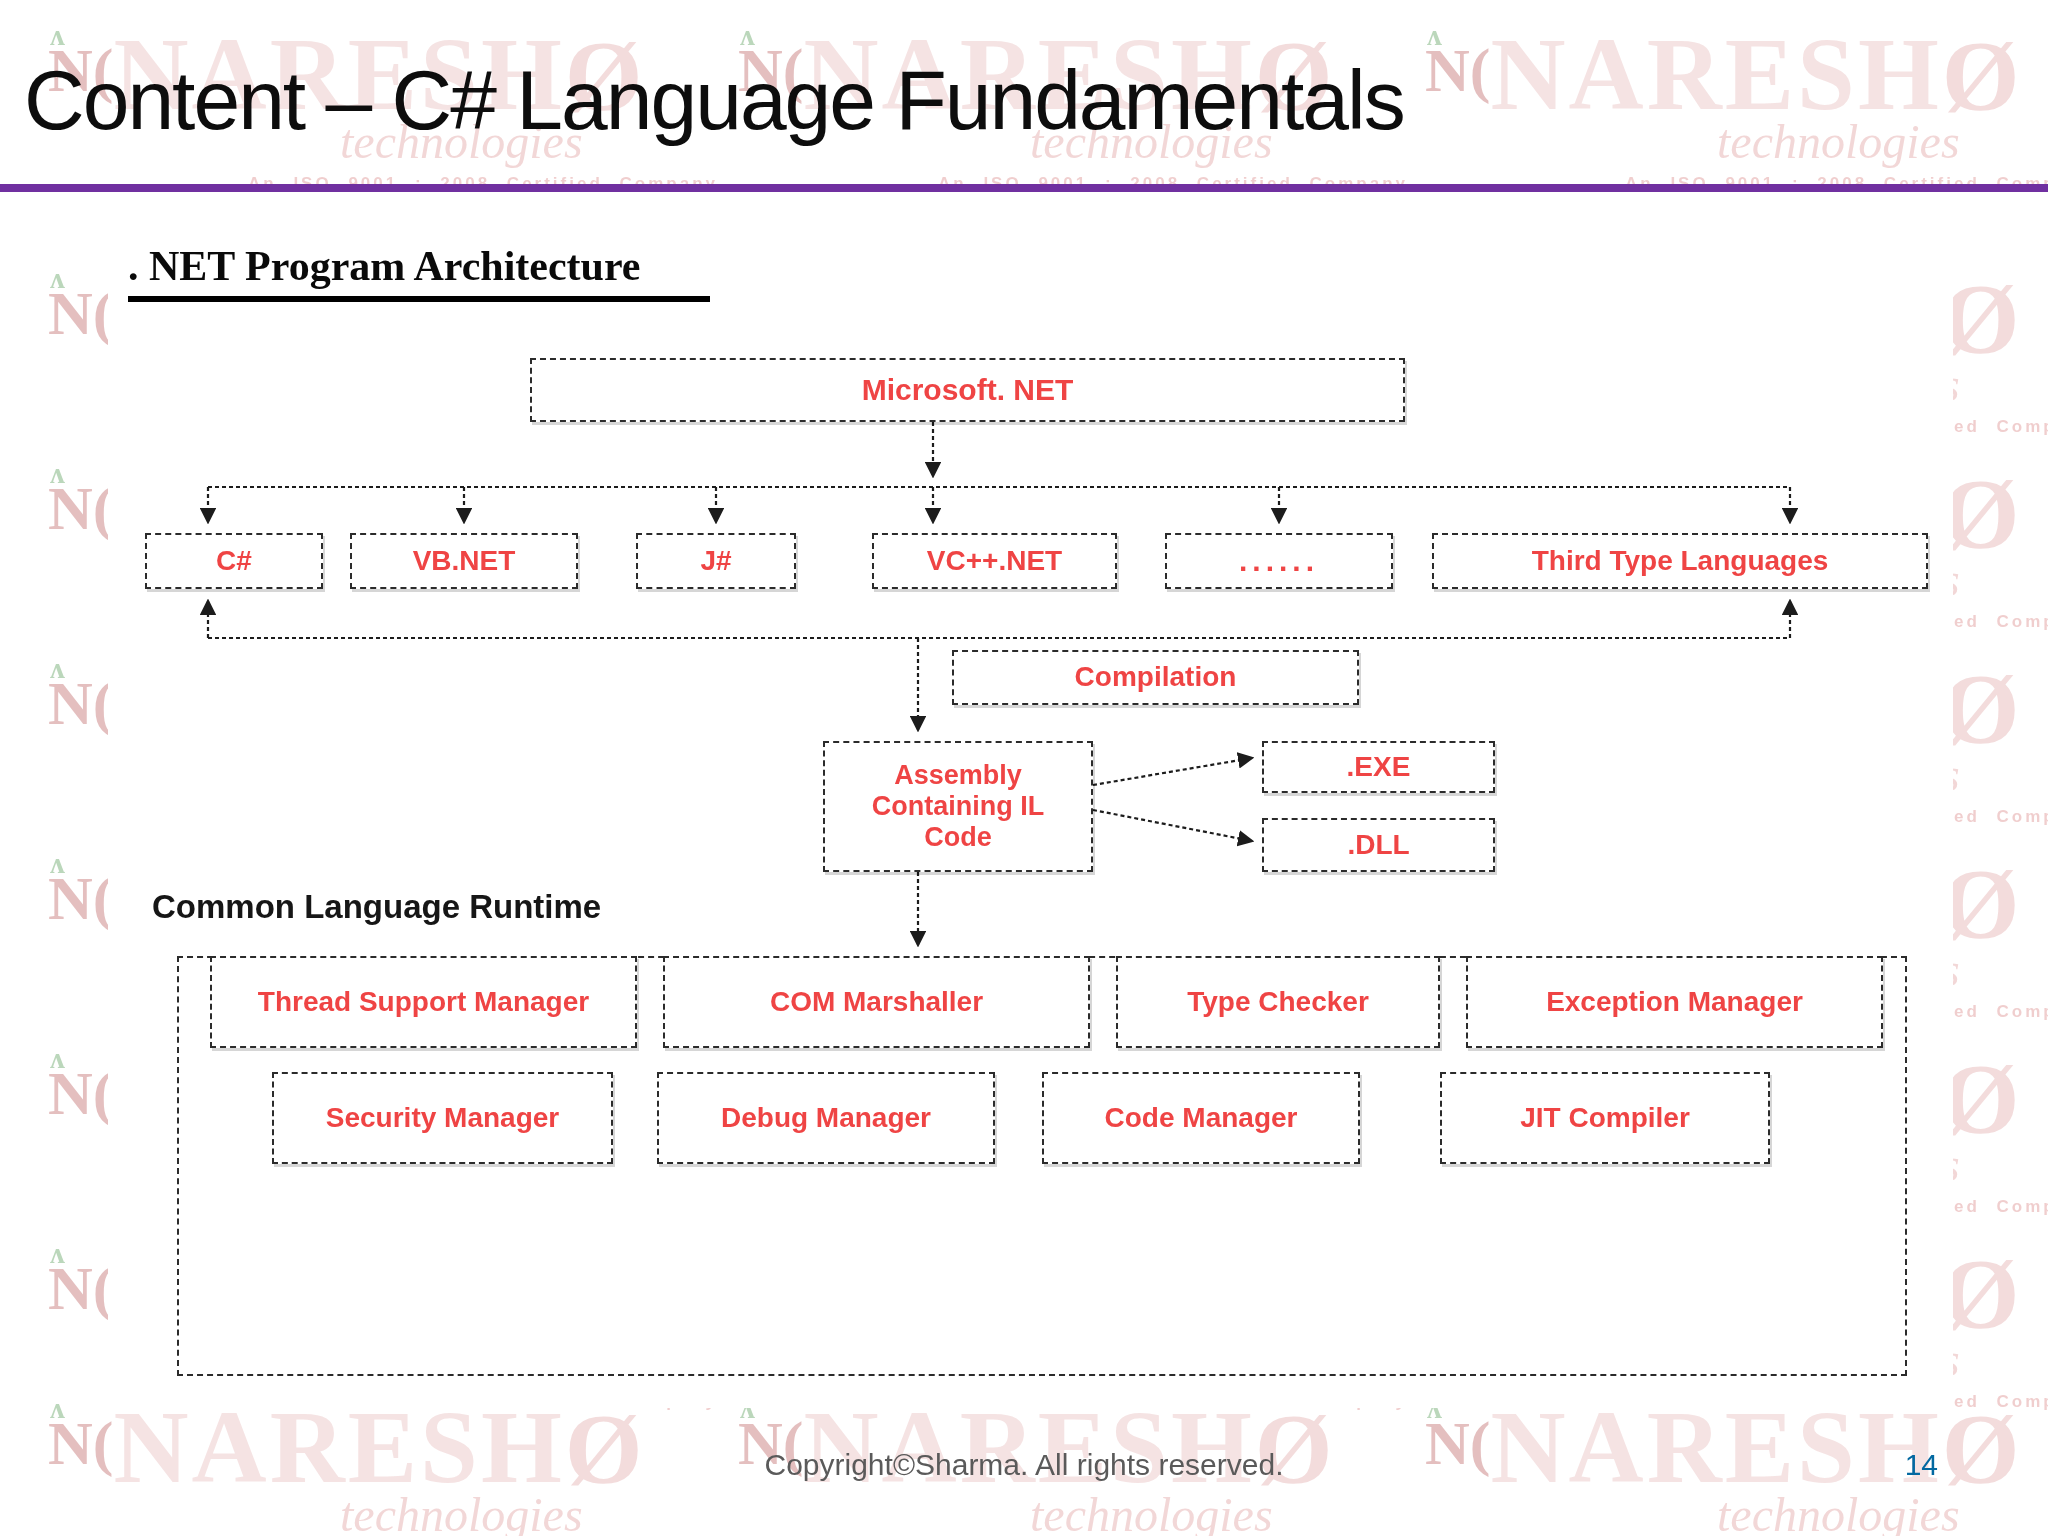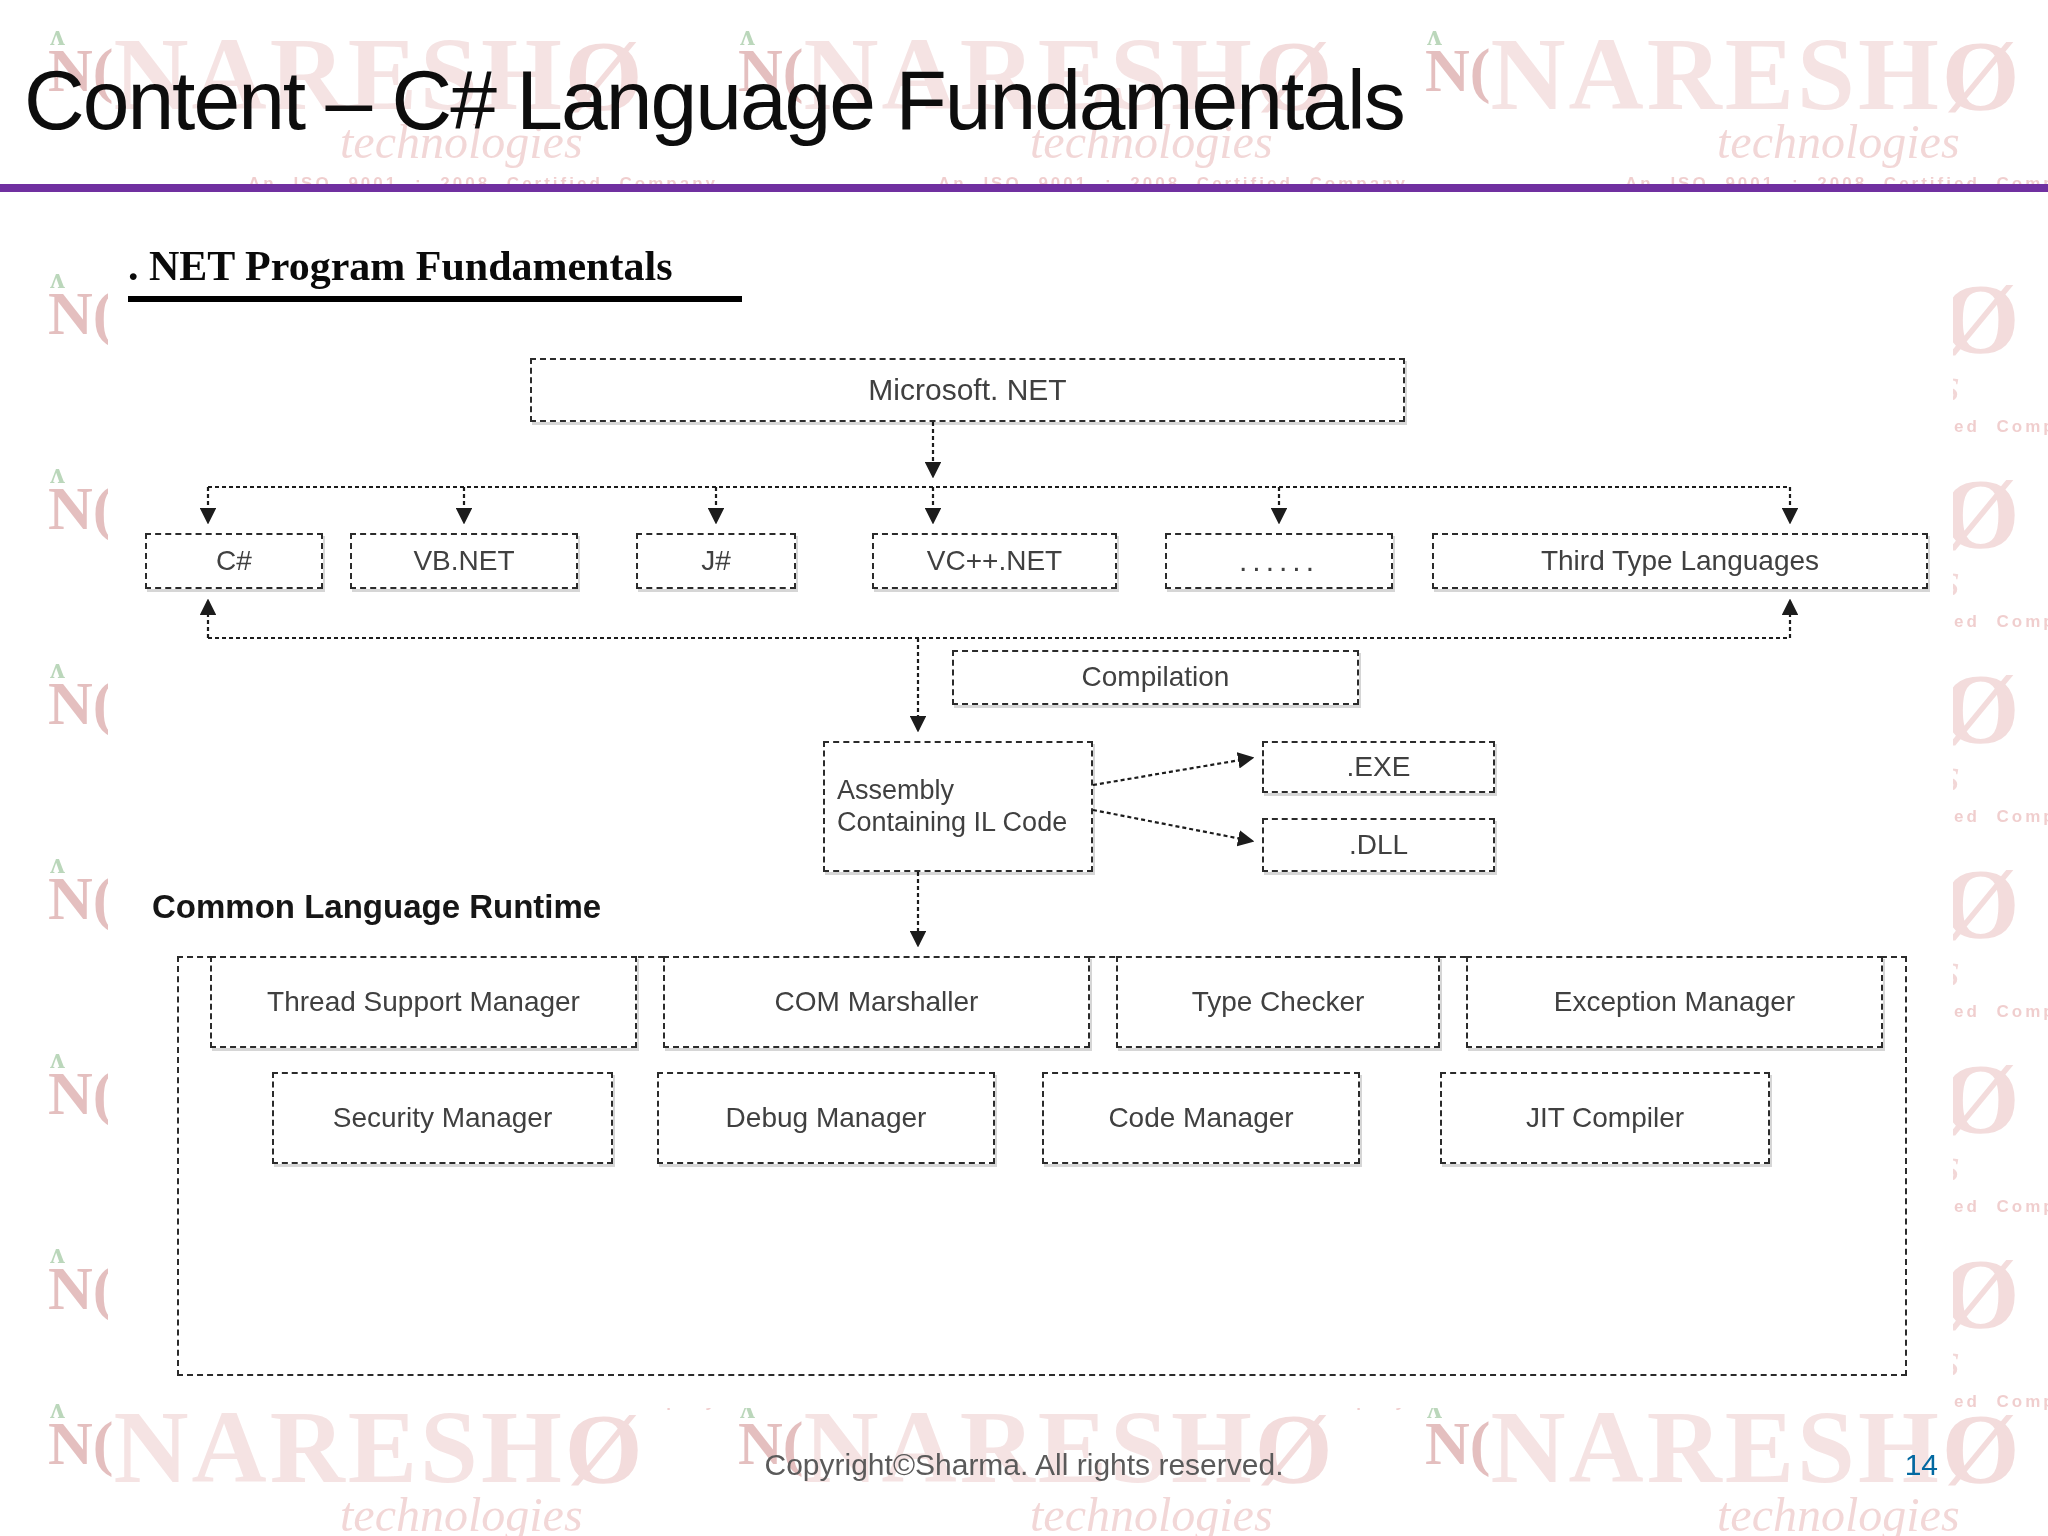--- a/index.html
+++ b/index.html
@@ -31,21 +31,21 @@
   
   #panel{position:absolute;left:108px;top:228px;width:1845px;height:1180px;background:#ffffff;
          z-index:2;}
   #heading{position:absolute;left:20px;top:14px;font-family:"Liberation Serif",serif;
            font-weight:700;font-size:42px;color:#0a0a0a;border-bottom:6px solid #000;
            padding:0 70px 6px 0;display:inline-block;}
   #connectors{position:absolute;inset:0;width:1845px;height:1180px;}
 
   .dbox{position:absolute;box-sizing:border-box;background:#fff;border:2px dashed #2b2b2b;
         box-shadow:2px 3px 0 rgba(0,0,0,0.16);display:flex;align-items:center;
-        justify-content:center;font-weight:400;color:#404040;
+        justify-content:center;text-align:center;font-weight:700;color:#ef4444;
         font-size:28px;line-height:1.15;}
   .dbox.msbox{font-size:30px;}
   .dbox.dots{letter-spacing:5px;font-size:30px;}
   .dbox.assembly{font-size:27px;padding:0 12px;}
   .clr-outer{position:absolute;box-sizing:border-box;border:2px dashed #2b2b2b;background:#fff;}
   #clr-label{position:absolute;left:44px;top:660px;font-size:33px;font-weight:700;color:#161616;}
 
   
   #footer-copy{position:absolute;left:0;top:1448px;width:2048px;text-align:center;z-index:3;
                font-size:30px;}
@@ -174,21 +174,21 @@
         <div class="wm-top"><span class="wm-logo">N(</span><span class="wm-name">NARESH</span><span class="wm-suffix">Ø</span></div>
         <div class="wm-tech">technologies</div>
       </div>
     </div>
 
   <div id="title">Content – C# Language Fundamentals</div>
   <div id="title-rule" style="background: rgb(112, 48, 160);"></div>
 
   <div id="panel">
 
-    <div id="heading">. NET Program Fundamentals</div>
+    <div id="heading">. NET Program Architecture</div>
 
     <svg id="connectors" viewBox="0 0 1845 1180" xmlns="http://www.w3.org/2000/svg">
       <defs>
         <marker id="arr" viewBox="0 0 10 10" refX="8.5" refY="5" markerWidth="7.5" markerHeight="7.5" orient="auto-start-reverse">
           <path d="M0,0 L10,5 L0,10 z" fill="#1c1c1c"></path>
         </marker>
       </defs>
       <g stroke="#1c1c1c" stroke-width="2.2" fill="none" stroke-dasharray="4 3">
         <path d="M825,194 V248" marker-end="url(#arr)"></path>
         <path d="M100,259 H1682"></path>

